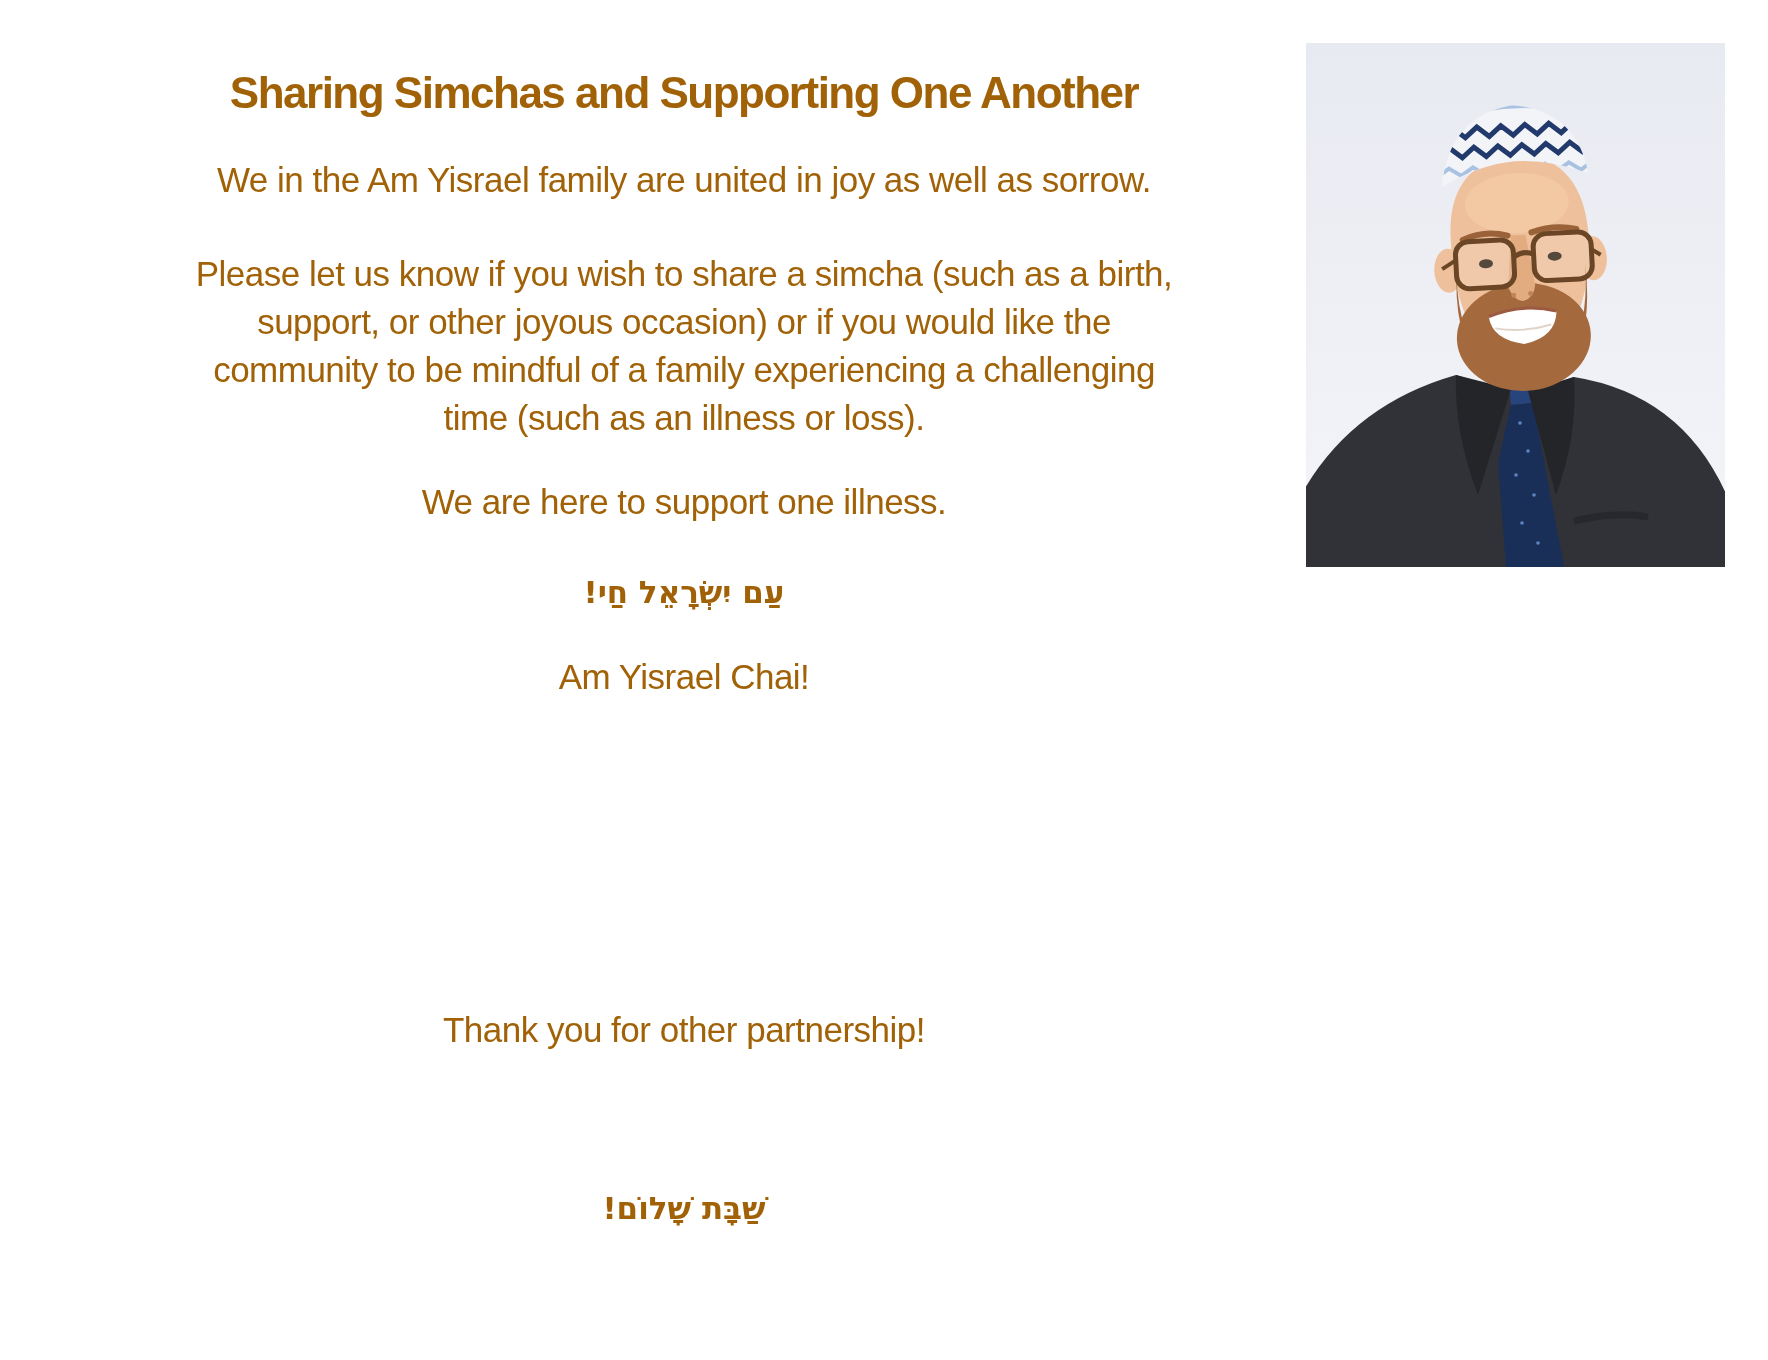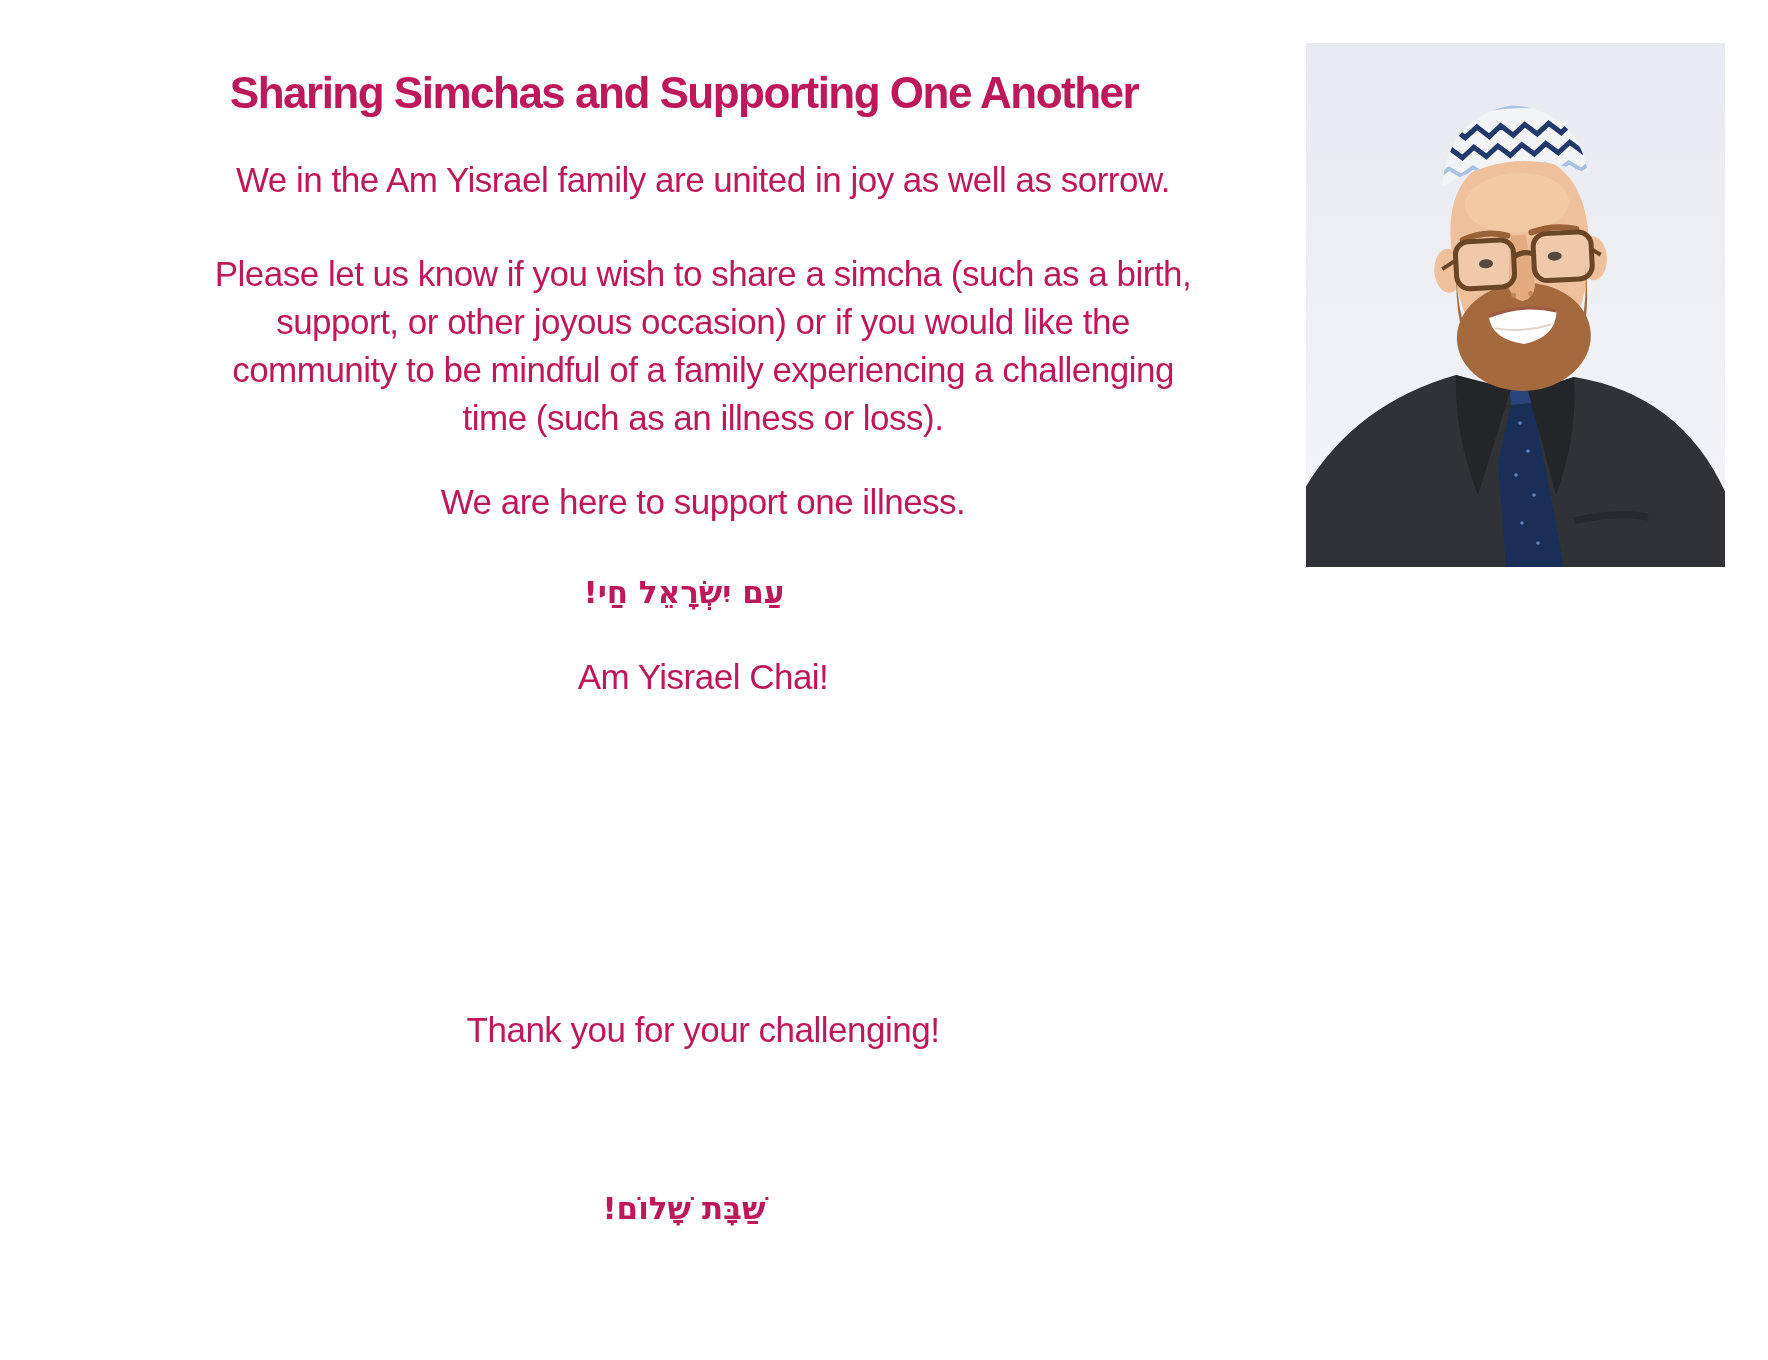--- a/index.html
+++ b/index.html
@@ -2,40 +2,39 @@
 <html><head>
 <meta charset="utf-8">
 <style>
   html,body{margin:0;padding:0;background:#ffffff;}
   .page{
     position:relative;
     width:1768px;height:1360px;
     background:#ffffff;
     overflow:hidden;
     font-family:"Liberation Sans", sans-serif;
-    color:#be185d;
+    color:#a16207;
   }
   .tline{
     position:absolute;
     left:0;
     width:1368px;
     text-align:center;
     white-space:nowrap;
   }
   .title{
     font-size:44px;
     font-weight:bold;
     letter-spacing:-1.5px;
     line-height:44px;
   }
   .body-text{
     font-size:35px;
     letter-spacing:-0.5px;
     line-height:44px;
-    margin-left:19px;
   }
   .para{line-height:48px;}
   .para span{display:block;white-space:nowrap;}
   .hebrew{
     font-family:"DejaVu Sans", sans-serif;
     direction:rtl;
     unicode-bidi:isolate;
     font-weight:bold;
     font-size:31px;
     line-height:48px;
@@ -64,21 +63,21 @@
     <span>time (such as an illness or loss).</span>
   </div>
 
   <div class="tline body-text" style="top:480px;">We are here to support one illness.</div>
 
   <div class="tline hebrew" style="top:568px;">עַם יִשְׂרָאֵל חַי!</div>
 
   <div class="tline body-text" style="top:655px;">Am Yisrael Chai!</div>
 
 
-  <div class="tline body-text" style="top:1008px;">Thank you for your challenging!</div>
+  <div class="tline body-text" style="top:1008px;">Thank you for other partnership!</div>
 
   <div class="tline hebrew" style="top:1184px;">שַׁבָּת שָׁלוֹם!</div>
 
 
   <div class="photo">
     <svg viewBox="0 0 419 524" xmlns="http://www.w3.org/2000/svg">
       <defs>
         <linearGradient id="pbg" x1="0" y1="0" x2="0" y2="1">
           <stop offset="0" stop-color="#e8eaf1"></stop>
           <stop offset="1" stop-color="#f4f5f9"></stop>

